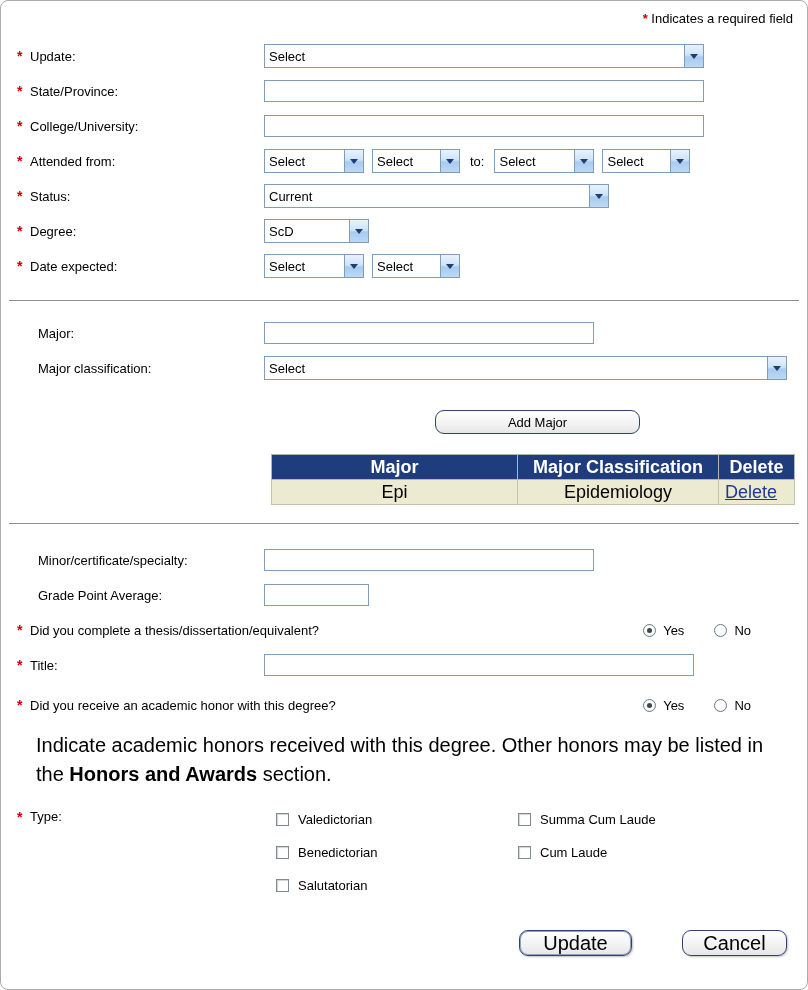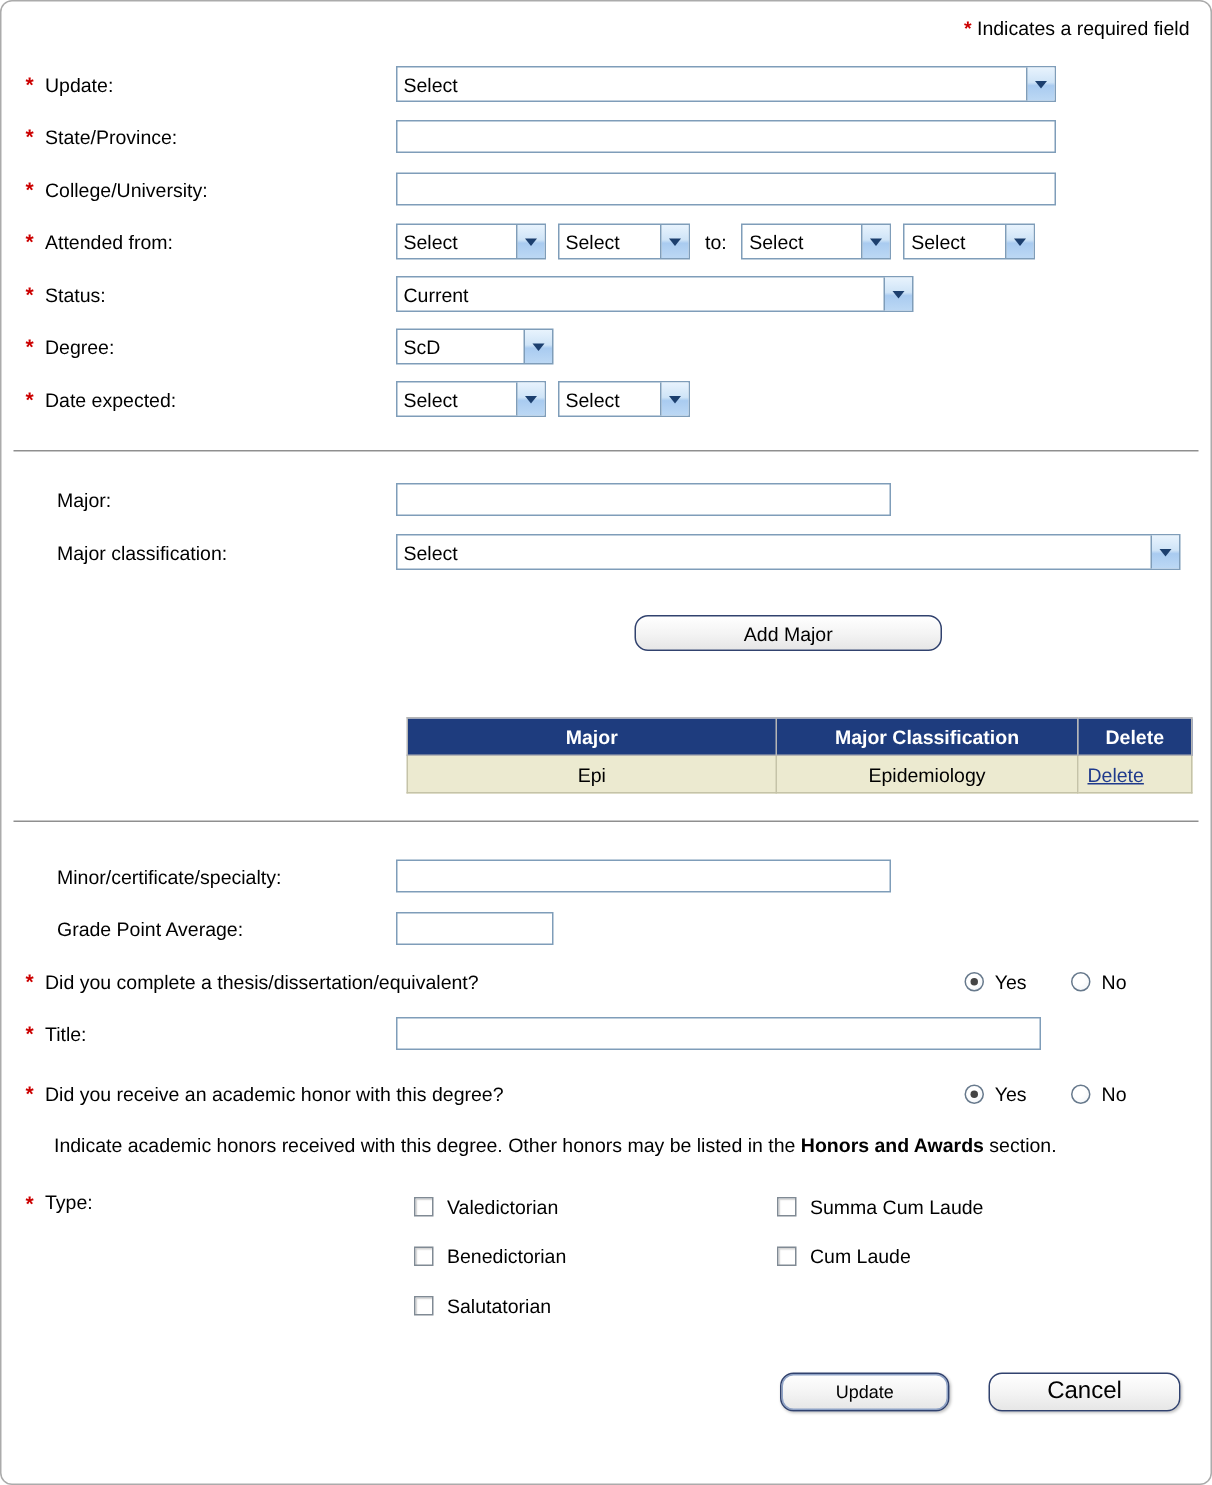--- a/index.html
+++ b/index.html
@@ -35,50 +35,50 @@
   }
   .select .arrow { width:0; height:0; border-left:4px solid transparent; border-right:4px solid transparent; border-top:5px solid #1c3f6e; }
   .inline-group { display:flex; align-items:center; gap:8px; }
   .to-label { margin:0 2px; }
   hr.divider { border:none; border-top:1px solid #8f8f8f; margin:22px 8px 0 8px; }
   .section-first { margin-top:20px; }
   .add-major-wrap { margin-left:263px; width:523px; display:flex; justify-content:center; margin-top:30px; }
   .btn {
     border:1px solid #31426e; border-radius:9px;
     background:linear-gradient(180deg,#ffffff 0%,#f3f3f3 55%,#e6e6e6 100%);
-    font:13px "Liberation Sans", sans-serif; cursor:pointer; color:#000;
+    font:13px "Liberation Sans", sans-serif; cursor:pointer; color:#000;margin-left:24px;
   }
   .add-major-btn { width:205px; height:24px; }
-  .major-table { border-collapse:collapse; margin:44px 0 0 270px; font-size:13px;border-radius:17px; }
+  .major-table { border-collapse:collapse; margin:20px 0 0 270px; font-size:18px;border-radius:17px; }
   .major-table th {
     background:#1e3c7e; color:#fff; font-weight:bold; height:24px;
     border:1px solid #b5b5b5; text-align:center; padding:0 6px;
   }
   .major-table td { background:#ecead0; height:24px; border:1px solid #c5c3a8; text-align:center; padding:0 6px; }
   .col-major{width:233px}.col-class{width:188px}.col-del{width:63px}
   .delete-cell { text-align:left !important; }
   .delete-link { color:#1f3a8c; text-decoration:underline; cursor:pointer; }
   .radio-group { margin-left:auto; margin-right:40px; display:flex; align-items:center; gap:30px;padding-left:31px; }
   .radio-option { display:flex; align-items:center; gap:7px; }
   .radio {
     width:13px; height:13px; border:1px solid #67798c; border-radius:50%;
     background:radial-gradient(circle at 35% 30%, #ffffff 40%, #eef2f6); position:relative; box-sizing:border-box;
   }
   .radio.selected::after { content:""; position:absolute; left:3px; top:3px; width:5px; height:5px; border-radius:50%; background:#444; }
-  .note { margin:14px 16px 0 35px; font-size:13px; line-height:1.45; }
+  .note { margin:14px 16px 0 35px; font-size:20px; line-height:1.45; }
   .type-row { display:flex; align-items:flex-start; padding:0 16px; margin-top:20px; }
   .checkbox-grid { display:grid; grid-template-columns:242px auto; row-gap:12px; padding-left:12px; }
   .checkbox-option { display:flex; align-items:center; gap:9px; height:21px; }
   .checkbox {
     width:13px; height:13px; box-sizing:border-box; border:1px solid #808a94; background:#fff;
     box-shadow:inset 1px 1px 1px rgba(0,0,0,0.18);
   }
   .actions { display:flex; justify-content:flex-end; gap:26px; padding-right:20px; margin-top:34px; }
-  .btn-update { width:113px; height:26px; font-size:12px; box-shadow:inset 0 0 0 1px #8ea2c6, 1px 1px 2px rgba(0,0,0,0.25); }
-  .btn-cancel { width:128px; height:26px; font-size:16px; box-shadow:1px 1px 2px rgba(0,0,0,0.25); }
+  .btn-update { width:113px; height:26px; font-size:20px; box-shadow:inset 0 0 0 1px #8ea2c6, 1px 1px 2px rgba(0,0,0,0.25); }
+  .btn-cancel { width:105px; height:26px; font-size:20px; box-shadow:1px 1px 2px rgba(0,0,0,0.25); }
 </style>
 </head>
 <body>
 
 <div class="container">
 
 
   <div class="required-note">
     <span class="req">*</span>
     <span>Indicates a required field</span>

